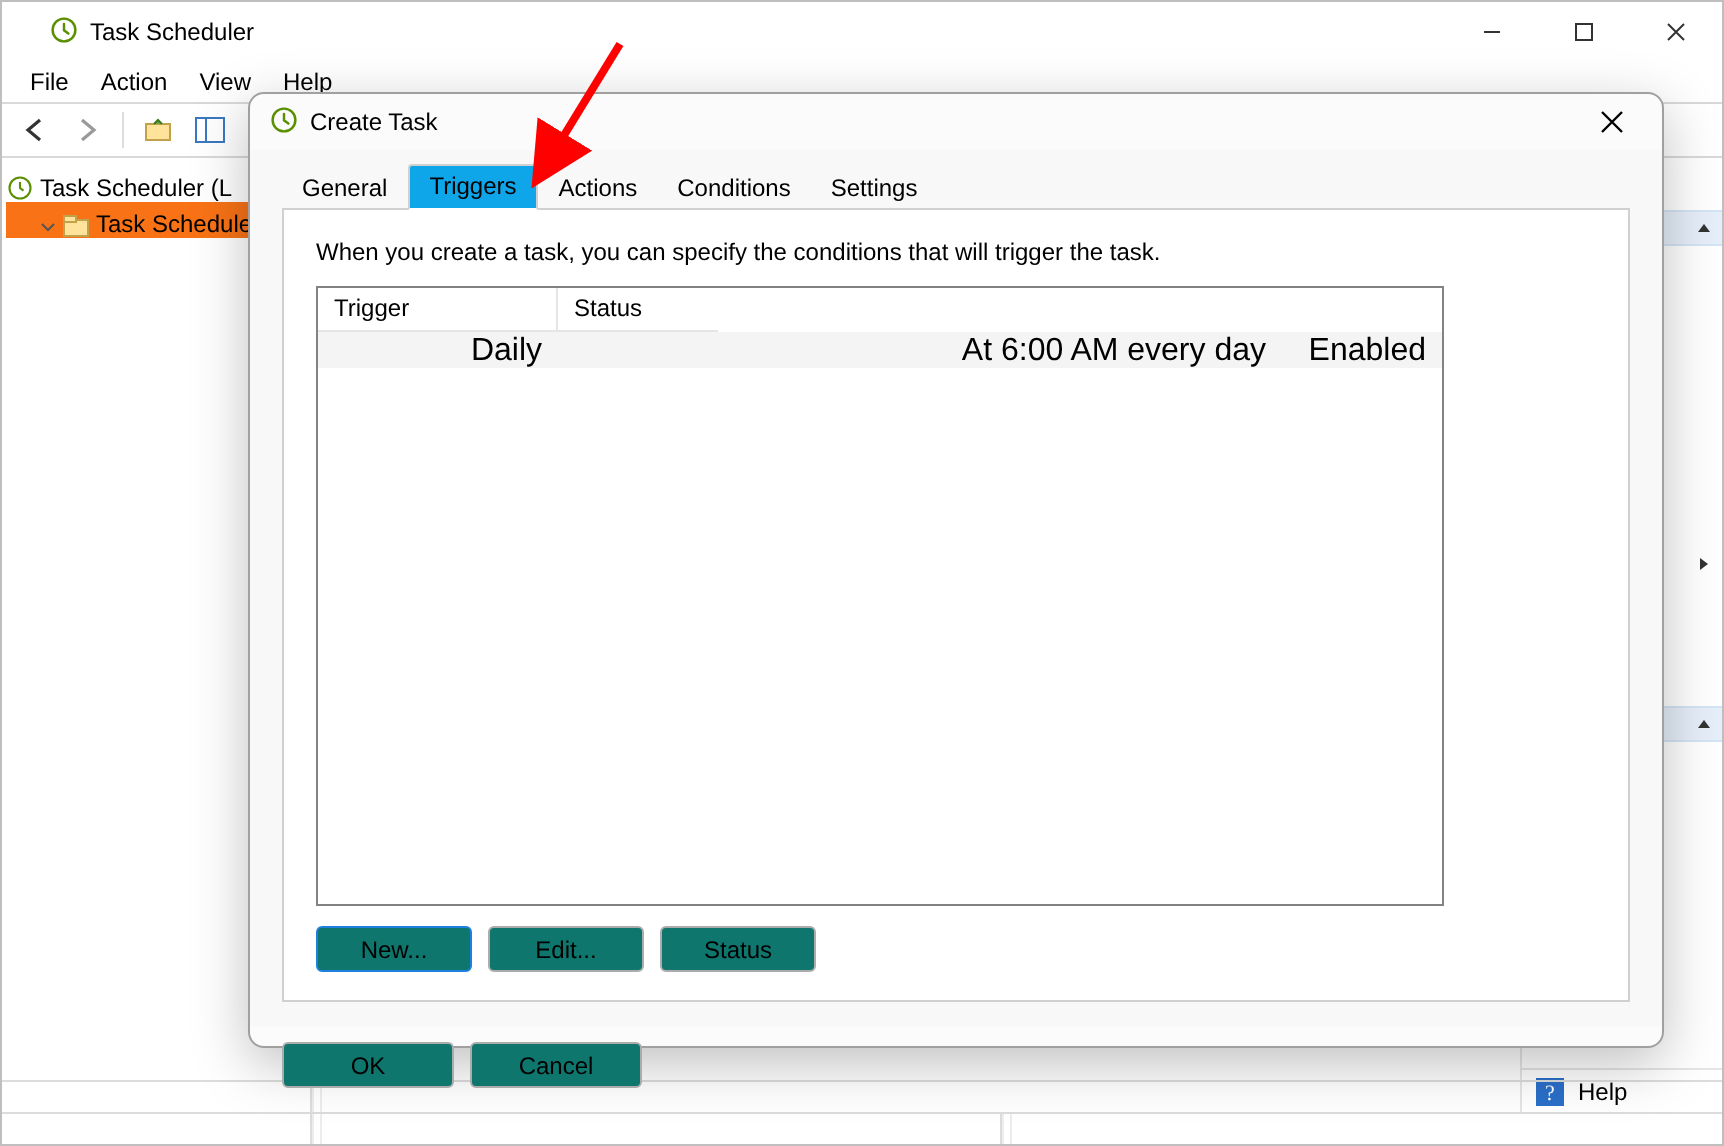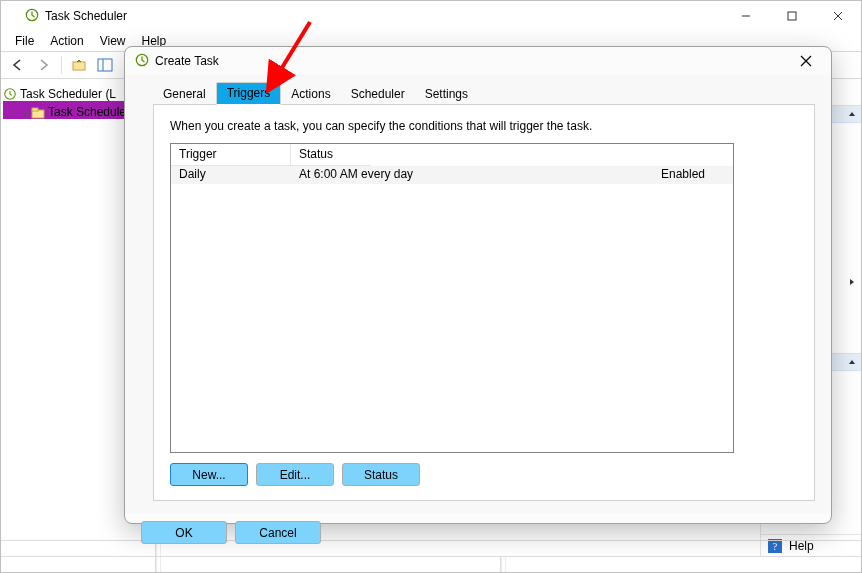--- a/index.html
+++ b/index.html
@@ -66,21 +66,21 @@
       border-right: 1px solid #e5e5e5;
       padding: 4px 2px;
       font-size: 12px;
     }
     .tree-row {
       display: flex; align-items: flex-end;
       height: 18px;
       white-space: nowrap; overflow: hidden;
     }
     .tree-row.selected {
-      background: #a21caf;
+      background: #f97316;
     }
     .tree-indent-1 { padding-left: 16px; }
     .middle-pane {
       flex: 1;
       border-right: 1px solid #e5e5e5;
       display: flex;
       flex-direction: column;
     }
     .right-pane {
       width: 100px;
@@ -146,21 +146,21 @@
     }
     .dialog-title .title-text { font-size: 12px; }
     .dialog-close {
       margin-left: auto;
       width: 30px; height: 28px;
       display: flex; align-items: center; justify-content: center;
       font-size: 14px;
     }
     .dialog-body {
       flex: 1;
-      padding: 6px 16px 12px 28px;
+      padding: 6px 16px 12px 16px;
       background: #f8f8f8;
     }
     .tabs-row {
       display: flex;
       align-items: flex-end;
       border-bottom: 1px solid #d0d0d0;
       gap: 0;
       height: 24px;
     }
     .tab {
@@ -205,37 +205,38 @@
       border-bottom: 1px solid #e5e5e5;
     }
     .tt-head > div:last-child { border-right: none; }
     .tt-row {
       display: flex;
       height: 18px;
       background: #f4f4f4;
     }
     .tt-row > div {
       padding: 1px 8px;
-      font-size: 12px;
+      font-size: 16px;
       overflow: hidden;
+      text-align: right;
     }
     .col-trigger { width: 120px; }
     .col-details { flex: 1; }
     .col-status { width: 80px; }
     .table-actions {
       display: flex;
       gap: 8px;
       margin-top: 10px;
     }
     .std-btn {
       min-width: 78px;
       height: 23px;
       border: 1px solid #acacac;
       border-radius: 3px;
-      background: #7dd3fc;
+      background: #0f766e;
       font-size: 12px;
       cursor: pointer;
     }
     .std-btn.primary-highlight { border: 1px solid #2080e0; }
     .dialog-footer {
       display: flex;
       gap: 8px;
       padding: 8px 16px 12px 16px;
     }
 
@@ -402,21 +403,21 @@
           <path d="M1 1 L11 11 M11 1 L1 11" stroke="#000" stroke-width="1.2"></path>
         </svg>
     </div>
   </div>
 
   <div class="dialog-body">
     <div class="tabs-row">
       <div class="tab">General</div>
       <div class="tab active">Triggers</div>
       <div class="tab">Actions</div>
-      <div class="tab">Scheduler</div>
+      <div class="tab">Conditions</div>
       <div class="tab">Settings</div>
     </div>
 
     <div class="tab-panel">
       <div class="tab-desc">When you create a task, you can specify the conditions that will trigger the task.</div>
 
       <div class="triggers-table">
         <div class="tt-head">
           <div class="col-trigger">Trigger</div>
           <div class="col-status">Status</div>

